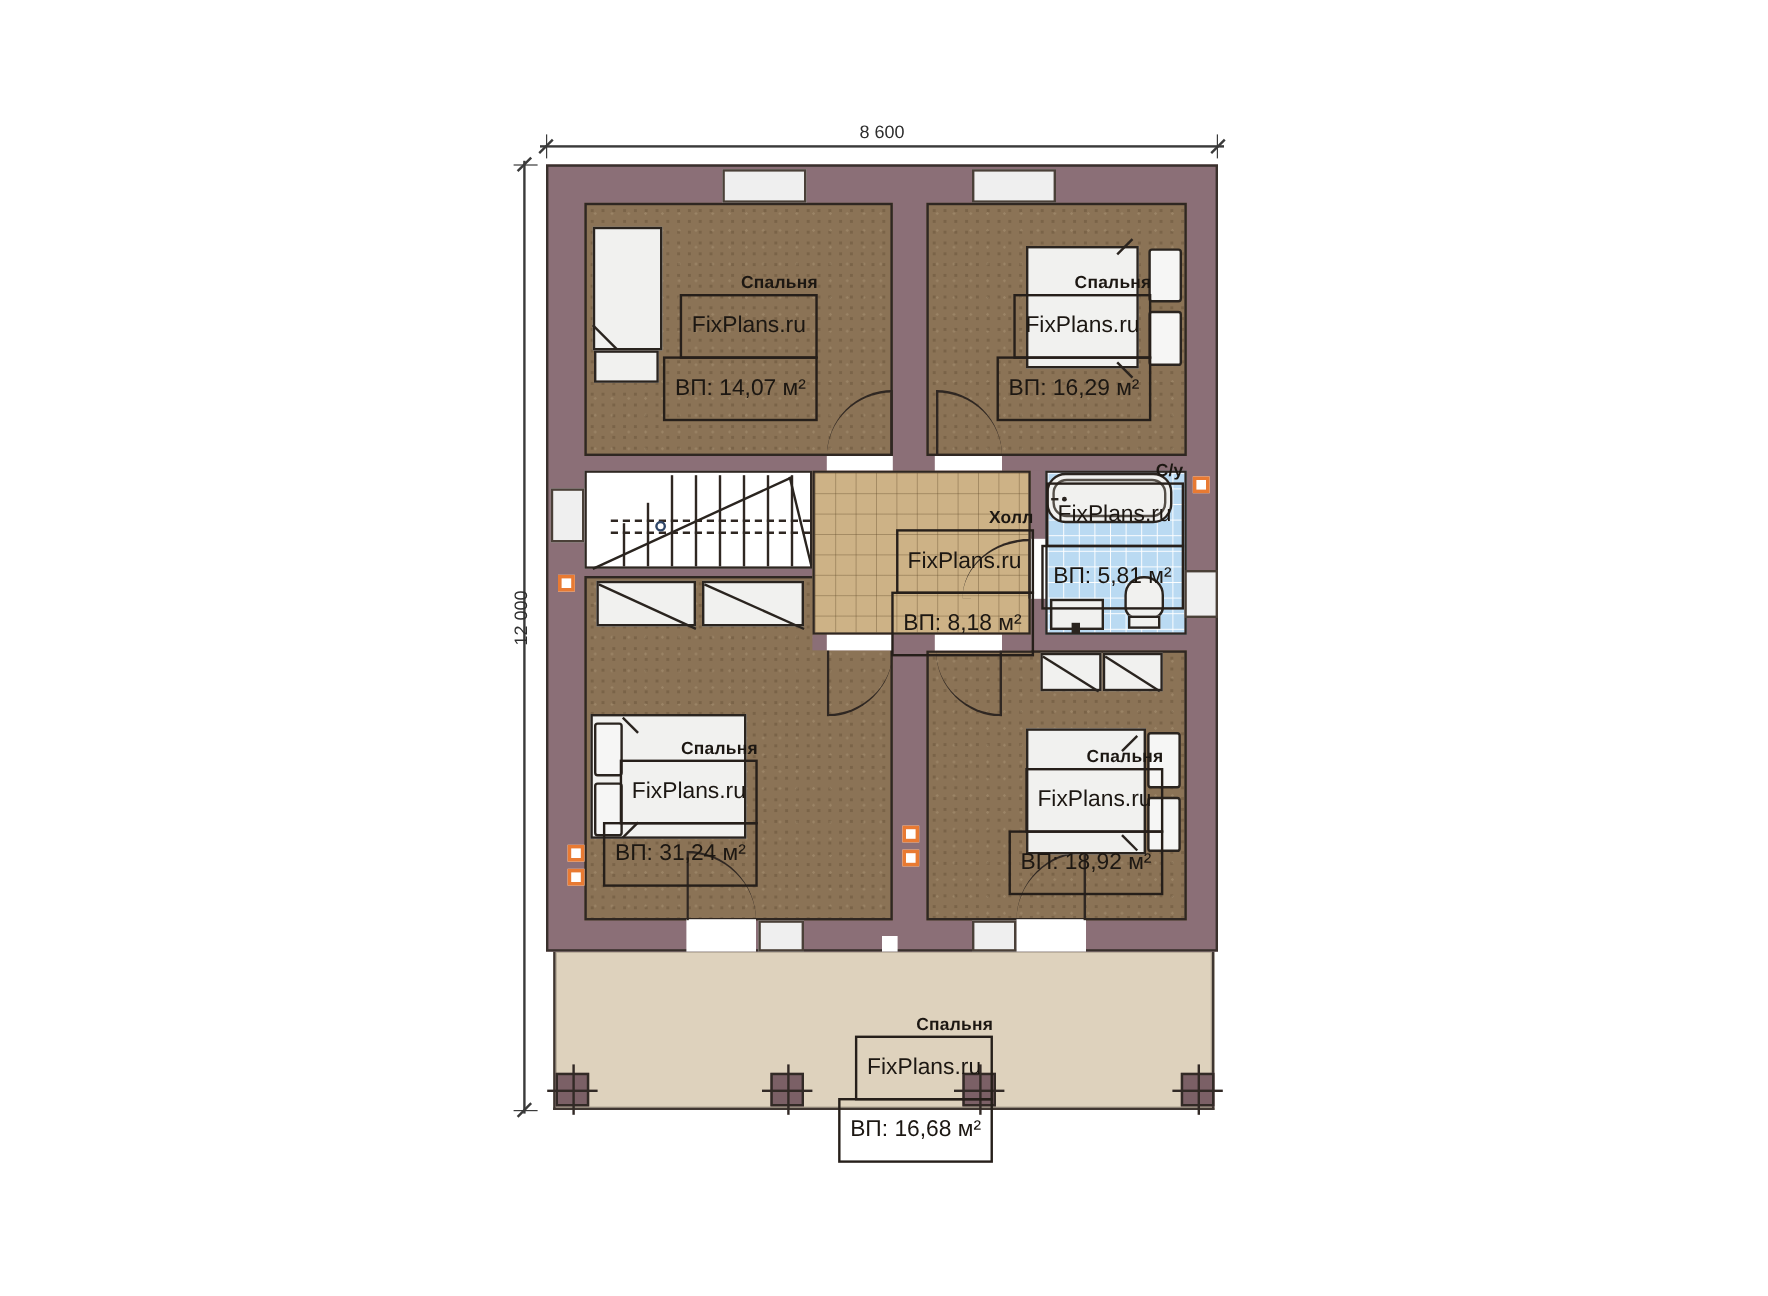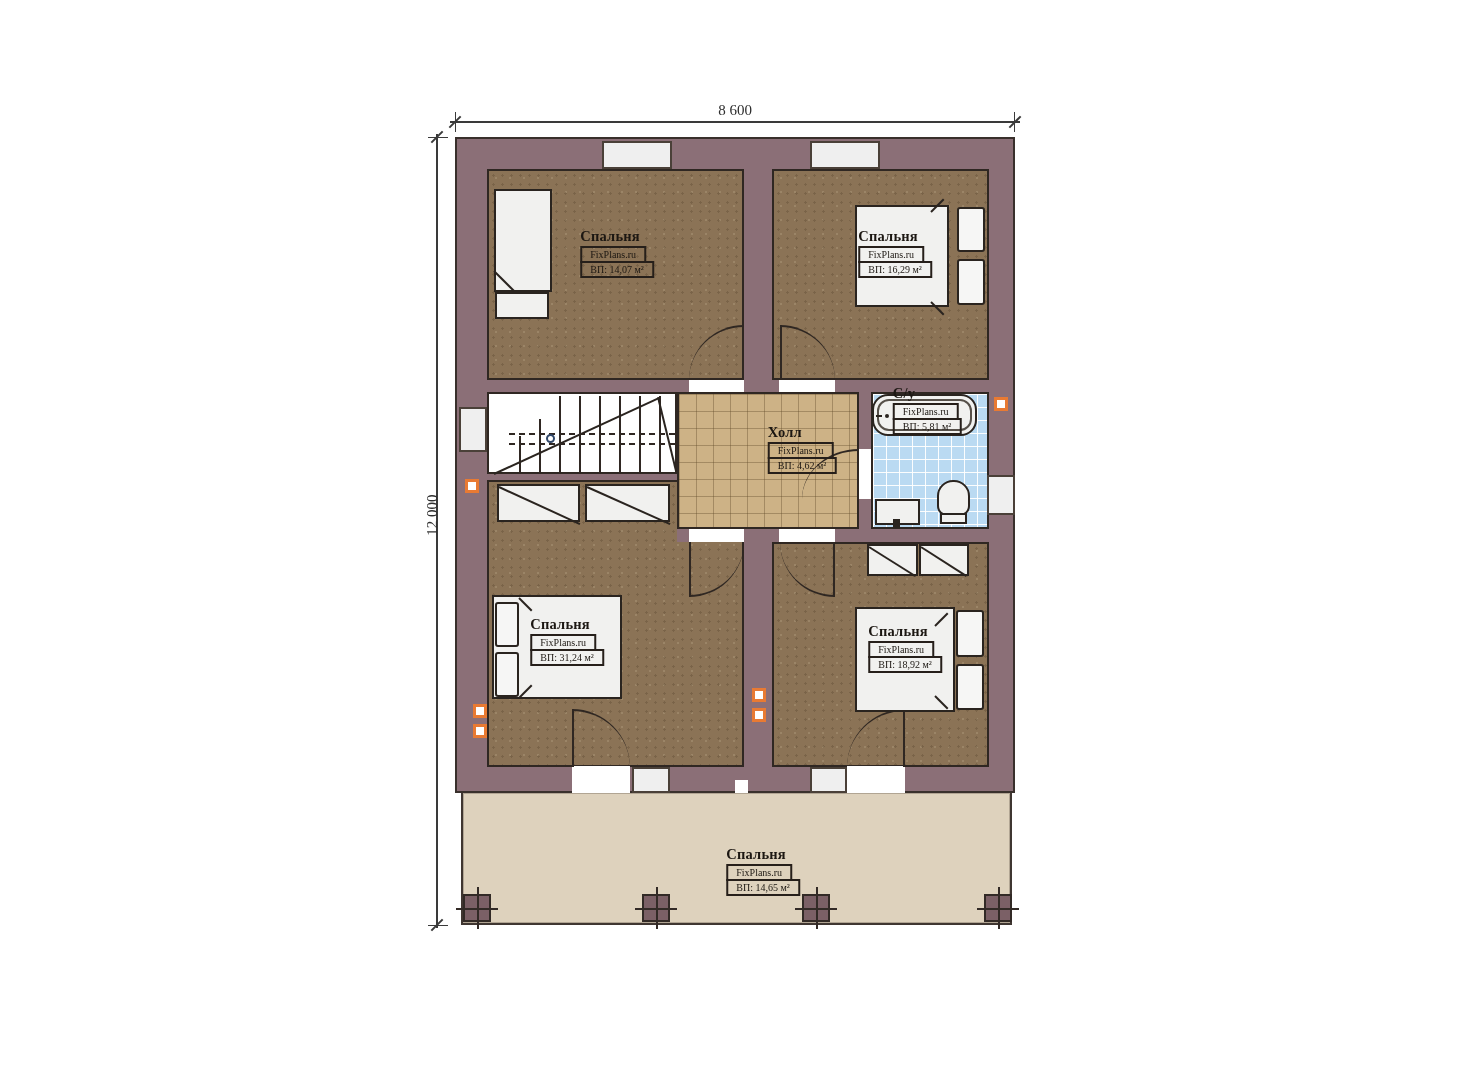--- a/index.html
+++ b/index.html
@@ -1,17 +1,17 @@
 <!DOCTYPE html>
 <html style="--wall: #8b6f77; --bedroom-floor: #8b7356; --hall-tile: #cdb286; --bathroom-tile: #badaf2; --balcony-floor: #ded2bd; --marker-orange: #e87a33;"><head>
 <meta charset="utf-8">
 <style>
   html,body{margin:0;padding:0;background:#fff;}
   .canvas{position:relative;width:1473px;height:1080px;background:#fff;overflow:hidden;
-          font-family:Liberation Serif, serif;color:#1c1712;}
+          font-family:Liberation Sans, sans-serif;color:#1c1712;}
   .abs{position:absolute;box-sizing:border-box;}
   
   .house{left:455px;top:137px;width:560px;height:656px;background:var(--wall,#8b6f77);
          border:2px solid #39302c;}
   .wallseg{background:var(--wall,#8b6f77);}
   
   .floor{border:2px solid #2f2722;}
   .floor-bedroom{background-color:var(--bedroom-floor,#8b7356);
     background-image:radial-gradient(rgba(55,38,18,.20) 1.2px,transparent 1.4px),
                      radial-gradient(rgba(255,240,205,.14) 1px,transparent 1.2px);
@@ -38,24 +38,24 @@
   .dash{border-top:2px dashed #2f2722;height:0;background:none;}
   
   .marker{width:14px;height:14px;background:#fff;border:3px solid var(--marker-orange,#e87a33);}
   
   .balcony{background:var(--balcony-floor,#ded2bd);border:2px solid #3f3631;border-top:none;
            box-shadow:inset 0 0 0 1px rgba(60,50,40,.28);}
   .post{width:28px;height:28px;background:#7b6066;border:2px solid #322a26;}
   .post::before{content:"";position:absolute;left:-9px;right:-9px;top:50%;height:2px;background:#322a26;}
   .post::after{content:"";position:absolute;top:-9px;bottom:-9px;left:50%;width:2px;background:#322a26;}
   
-  .room-label{transform:translateX(-50%);display:flex;flex-direction:column;align-items:flex-start;
+  .room-label{transform:translateX(-50%);display:flex;flex-direction:column;align-items:flex-end;
               white-space:nowrap;z-index:30;}
   .rl-name{font-size:14.5px;font-weight:700;margin-bottom:3px;letter-spacing:.2px;}
-  .rl-box{font-size:10px;border:2px solid #261f1a;padding:1px 8px;margin-top:-2px;
+  .rl-box{font-size:19px;border:2px solid #261f1a;padding:14px 8px;margin-top:-2px;
           background:transparent;text-align:center;}
   
   .dimline{background:#3a3a3a;}
   .tick{width:16px;height:2px;background:#3a3a3a;transform:rotate(-45deg);}
   .dimtext{font-size:15px;color:#2e2e2e;}
   .circle{width:9px;height:9px;border:2px solid #2f4668;border-radius:50%;background:#fff;}
 </style>
 </head>
 <body>
 
@@ -196,21 +196,21 @@
 
   <div class="abs room-label" style="left:895px;top:228px">
     <div class="rl-name">Спальня</div>
     <div class="rl-box">FixPlans.ru</div>
     <div class="rl-box">ВП: 16,29 м²</div>
   </div>
 
   <div class="abs room-label" style="left:802px;top:424px">
     <div class="rl-name">Холл</div>
     <div class="rl-box">FixPlans.ru</div>
-    <div class="rl-box">ВП: 4,62 м²</div>
+    <div class="rl-box">ВП: 8,18 м²</div>
   </div>
 
   <div class="abs room-label" style="left:927px;top:385px">
     <div class="rl-name">С/у</div>
     <div class="rl-box">FixPlans.ru</div>
     <div class="rl-box">ВП: 5,81 м²</div>
   </div>
 
   <div class="abs room-label" style="left:567px;top:616px">
     <div class="rl-name">Спальня</div>
@@ -220,16 +220,16 @@
 
   <div class="abs room-label" style="left:905px;top:623px">
     <div class="rl-name">Спальня</div>
     <div class="rl-box">FixPlans.ru</div>
     <div class="rl-box">ВП: 18,92 м²</div>
   </div>
 
   <div class="abs room-label" style="left:763px;top:846px">
     <div class="rl-name">Спальня</div>
     <div class="rl-box">FixPlans.ru</div>
-    <div class="rl-box">ВП: 14,65 м²</div>
+    <div class="rl-box">ВП: 16,68 м²</div>
   </div>
 
 </div>
 
 </body></html>

